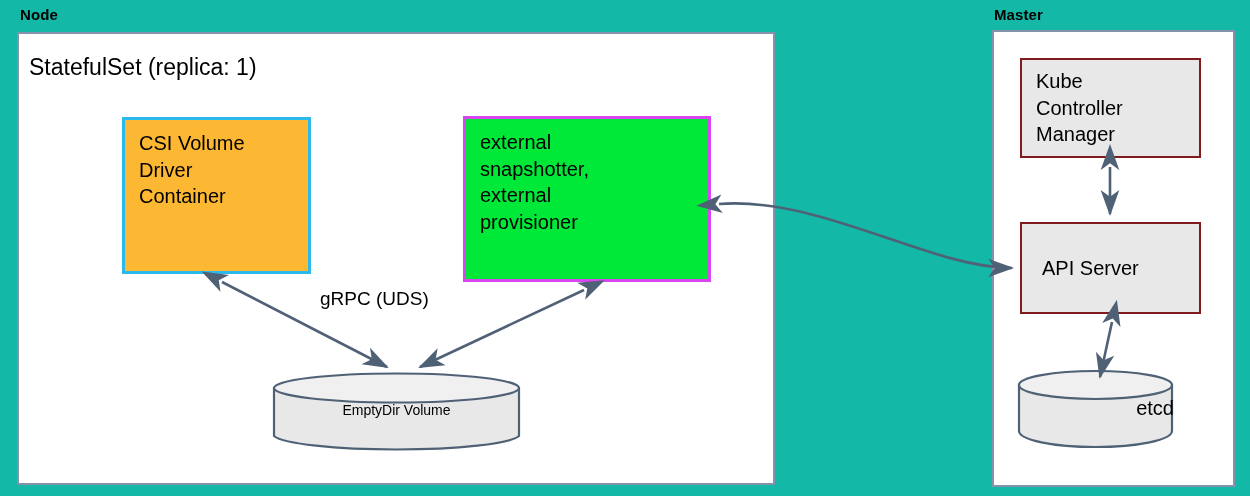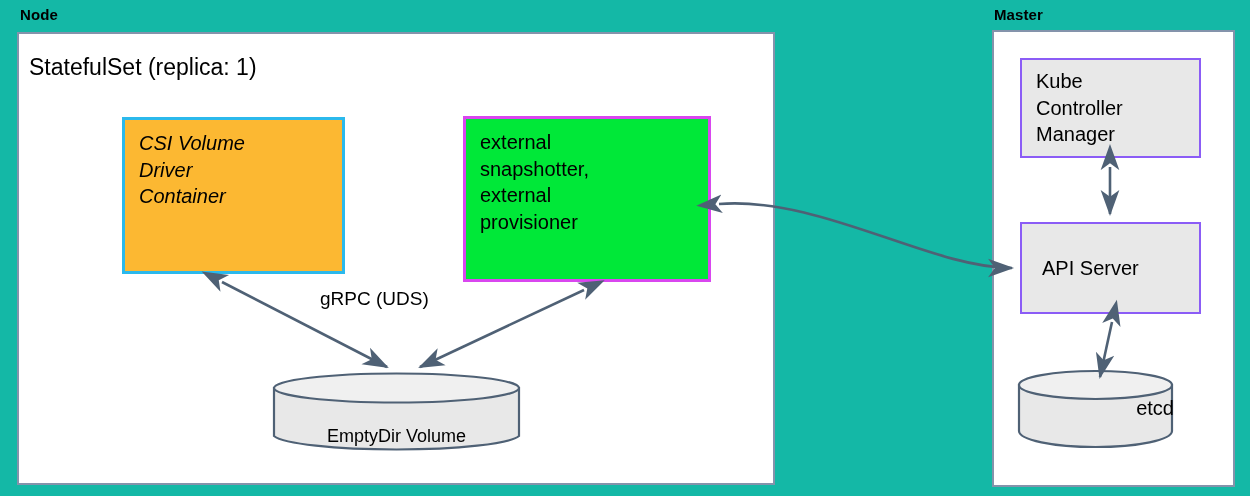--- a/index.html
+++ b/index.html
@@ -63,21 +63,21 @@
     border: 3px solid #2BB9EC;
     font-size: 20px;
   }
   .nbox-green {
     background: #00E838;
     border: 3px solid #d946ef;
     font-size: 20px;
   }
   .nbox-gray {
     background: #E8E8E8;
-    border: 2px solid #8b5cf6;
+    border: 2px solid #7f1d1d;
     font-size: 20px;
   }
   .nbox-gray.centered {
     display: flex;
     align-items: center;
     padding: 0 0 0 20px;
   }
 
   
   .cyl {
@@ -121,35 +121,35 @@
 <body>
 
 <div id="canvas">
 
   <div class="group-label" style="left:20px; top:6px;">Node</div>
 
   <div class="group-frame" style="left:17px; top:32px; width:758px; height:453px;"></div>
 
   <div class="inner-title" style="left:29px; top:47px;">StatefulSet (replica: 1)</div>
 
-  <div class="nbox nbox-orange" style="left:122px; top:117px; width:223px; height:157px;font-style:italic;">CSI Volume
+  <div class="nbox nbox-orange" style="left:122px; top:117px; width:189px; height:157px;">CSI Volume
 Driver
 Container</div>
 
   <div class="nbox nbox-green" style="left:463px; top:116px; width:248px; height:166px;">external
 snapshotter,
 external
 provisioner</div>
 
   <div class="cyl" style="left:272px; top:372px; width:249px; height:80px;">
     <svg width="249" height="80" viewBox="0 0 249 80">
       <path d="M2,16 L2,64 A124,16 0 0 0 247,64 L247,16 Z" fill="#E8E8E8" stroke="#4F6175" stroke-width="2.2"></path>
       <ellipse cx="124.5" cy="16" rx="122.5" ry="14.5" fill="#F0F0F0" stroke="#4F6175" stroke-width="2.2"></ellipse>
     </svg>
-    <div class="cyl-label" style="top:30px; font-size:18px;margin-top:24px;">EmptyDir Volume</div>
+    <div class="cyl-label" style="top:30px; font-size:14px;">EmptyDir Volume</div>
   </div>
 
   <div class="edge-label" style="left:320px; top:288px;">gRPC (UDS)</div>
 
   <div class="group-label" style="left:994px; top:6px;">Master</div>
 
   <div class="group-frame" style="left:992px; top:30px; width:243px; height:457px;"></div>
 
   <div class="nbox nbox-gray" style="left:1020px; top:58px; width:181px; height:100px; padding-top:8px;">Kube
 Controller

